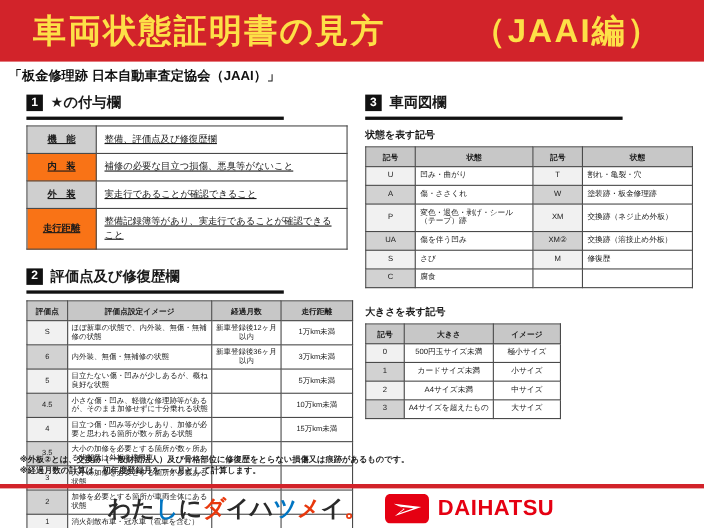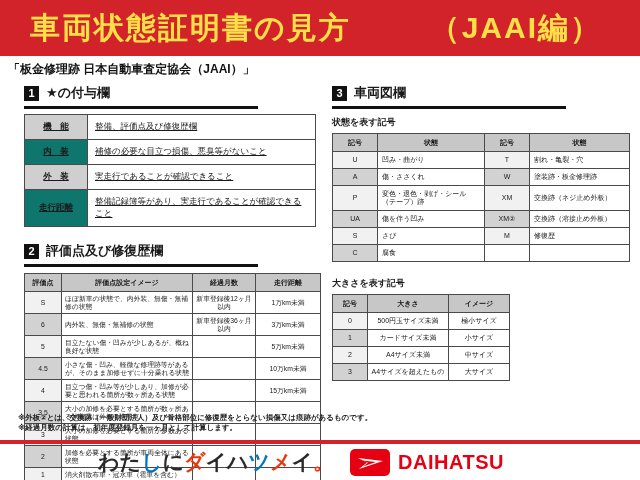--- a/index.html
+++ b/index.html
@@ -26,21 +26,21 @@
 
   table{border-collapse:collapse;background:#fff;}
   th,td{border:1px solid #4a4a4a;vertical-align:middle;}
   thead th{background:#c7c7c7;font-weight:bold;text-align:center;}
   td{text-align:center;}
   td.zg{background:#d2d2d2;}
   td.zl{background:#f1f1f1;}
 
   
   .t1{margin-top:5px;width:292px;table-layout:fixed;text-decoration:underline;}
-  .t1 th{width:58px;font-size:8.5px;background:#0f766e;font-weight:bold;}
+  .t1 th{width:58px;font-size:8.5px;background:#f97316;font-weight:bold;}
   .t1 tr:nth-child(odd) th{background:#cfcfcf;}
   .t1 td{font-size:8.5px;text-align:left;padding:6px 7px;}
   .t1 th{padding:6px 2px;}
 
   
   .t2{margin-top:6px;width:292px;table-layout:fixed;}
   .t2 th{font-size:7px;padding:3.5px 1px;}
   .t2 td{font-size:6.8px;line-height:8px;padding:2.5px 3px;}
   .t2 th:nth-child(1){width:34px;}
   .t2 th:nth-child(2){width:128px;}

